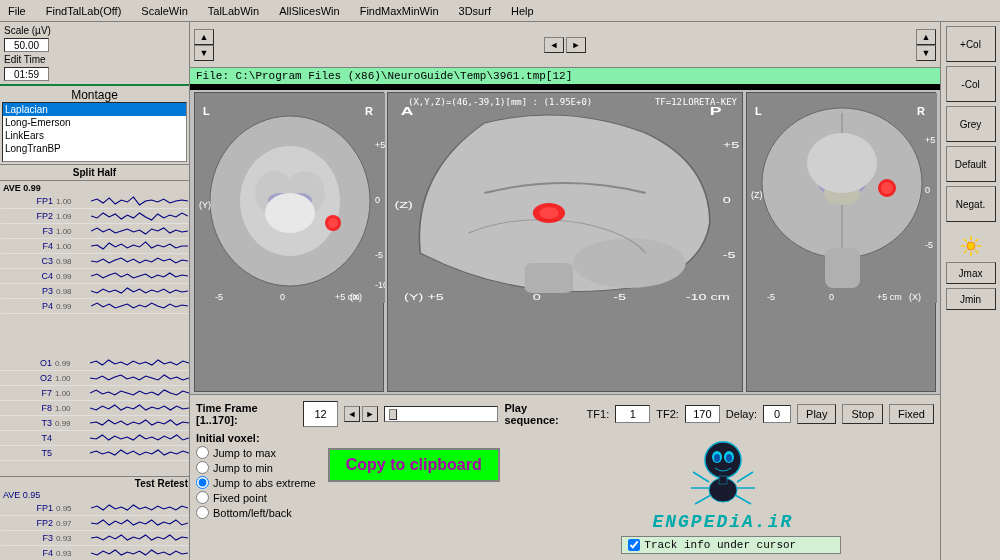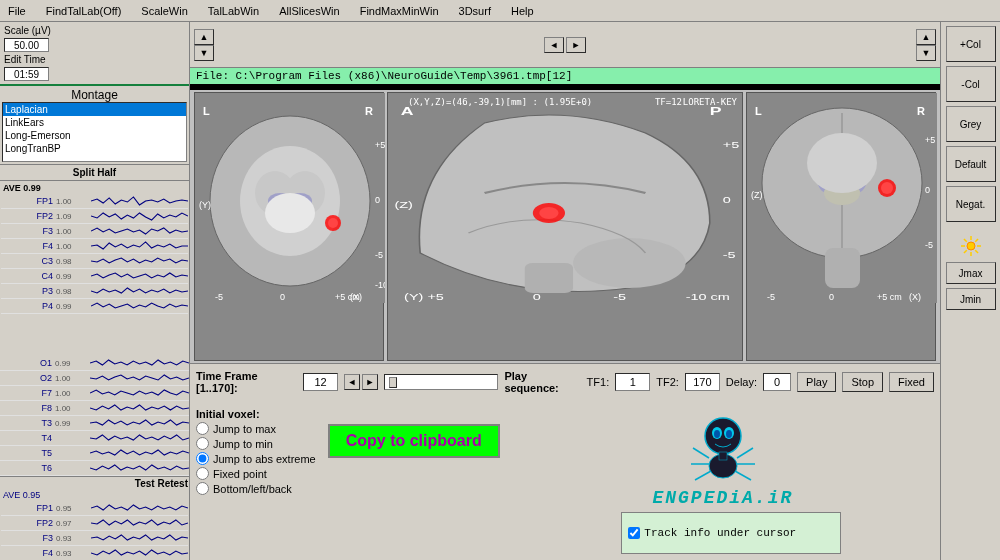--- a/index.html
+++ b/index.html
@@ -190,27 +190,27 @@
       border-bottom: 6px solid #000000;
     }
 
     
     .bottom-controls {
       background: #d4d0c8;
       padding: 4px 6px;
       border-top: 1px solid #808080;
       display: flex;
       flex-direction: column;
-      gap: 10px;
+      gap: 1px;
     }
 
     .tf-label { font-size: 11px; font-weight: bold; }
     .tf-input {
       width: 35px;
-      height: 18px;
+      height: 26px;
       border: 1px inset #808080;
       background: white;
       font-size: 11px;
       text-align: center;
     }
     .tf-arrows {
       display: flex;
       gap: 2px;
     }
     .small-arrow {
@@ -317,21 +317,21 @@
       background: #d4d0c8;
       border: 1px outset #808080;
       cursor: pointer;
       font-size: 10px;
     }
 
     
     .track-info {
       background: #d4f0d4;
       border: 1px solid #808080;
-      padding: 14px 6px;
+      padding: 2px 6px;
       font-size: 11px;
       font-family: 'Courier New', monospace;
       display: flex;
       align-items: center;
       gap: 4px;
       margin-top: 2px;
       margin-left: 17px;
     }
     .track-checkbox {
       width: 12px;
@@ -388,22 +388,22 @@
       </div>
       <div class="edit-time-row">
         <input type="text" class="scale-input" value="01:59" style="">
       </div>
     </div>
 
     <div class="montage-section">
       <div class="montage-title">Montage</div>
       <div class="montage-list">
         <div class="montage-item selected">Laplacian</div>
+        <div class="montage-item">Long-Emerson</div>
         <div class="montage-item">LinkEars</div>
-        <div class="montage-item">Long-Emerson</div>
         <div class="montage-item">LongTranBP</div>
 
       </div>
     </div>
 
     <div class="split-half">
       <div class="split-title">Split Half</div>
     </div>
 
     <div class="channel-list" style="height: 120px; overflow: hidden;">
@@ -538,29 +538,20 @@
               <polyline points="0,7 5,8 10,4 15,9 20,5 25,8 30,6 35,9 40,4 45,8 50,6 55,9 60,5 65,8 70,4 75,9 80,7" fill="none" stroke="#000080" stroke-width="1"></polyline>
             </svg>
         </div>
       </div>
       <div class="channel-row">
         <span class="channel-name">T5</span>
         <span class="channel-label" style="font-size:8px;color:#555"></span>
         <div class="eeg-wave">
           <svg viewBox="0 0 80 14" preserveAspectRatio="none">
               <polyline points="0,7 5,5 10,8 15,6 20,9 25,4 30,8 35,5 40,9 45,6 50,8 55,4 60,9 65,6 70,8 75,5 80,7" fill="none" stroke="#000080" stroke-width="1"></polyline>
-            </svg>
-        </div>
-      </div>
-      <div class="channel-row">
-        <span class="channel-name">T6</span>
-        <span class="channel-label" style="font-size:8px;color:#555"></span>
-        <div class="eeg-wave">
-          <svg viewBox="0 0 80 14" preserveAspectRatio="none">
-              <polyline points="0,7 5,9 10,5 15,8 20,4 25,9 30,6 35,8 40,5 45,9 50,4 55,8 60,6 65,9 70,5 75,8 80,7" fill="none" stroke="#000080" stroke-width="1"></polyline>
             </svg>
         </div>
       </div>
     </div>
 
     <div class="test-retest">
       <div class="test-retest-title">Test Retest</div>
       <div style="height: 70px; overflow: hidden;">
         <div style="font-size:9px; padding:1px 2px; color:#000080;">AVE 0.95</div>
         <div class="channel-row">

